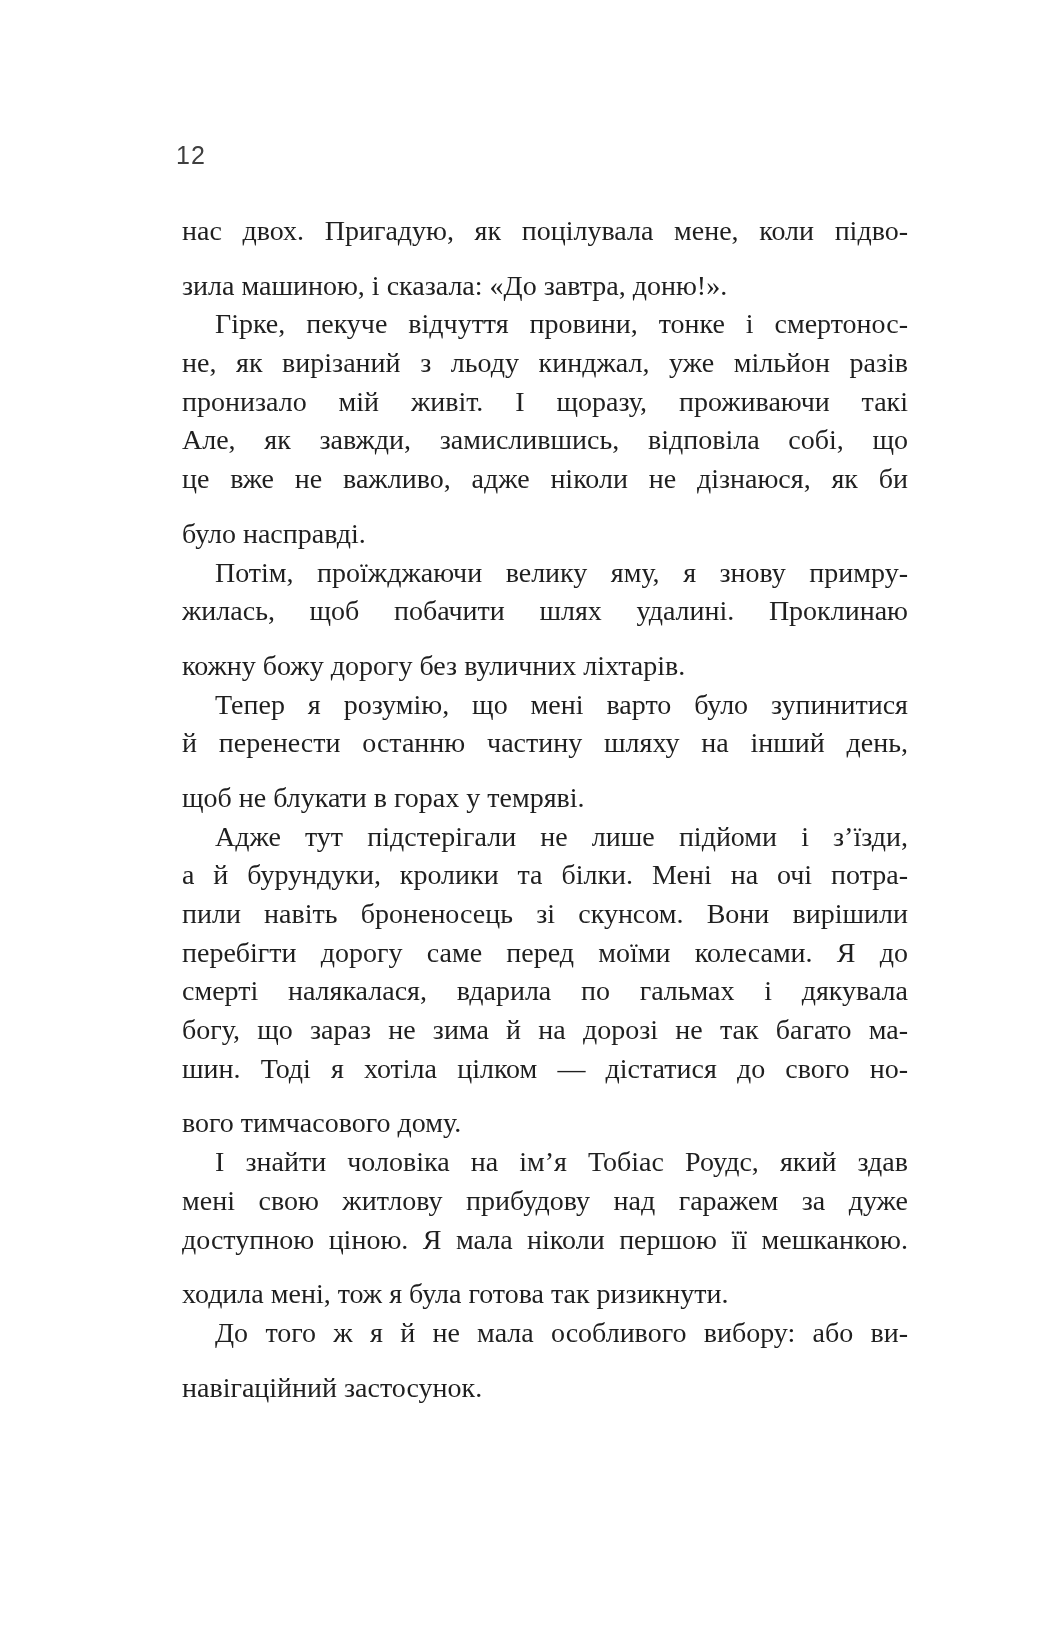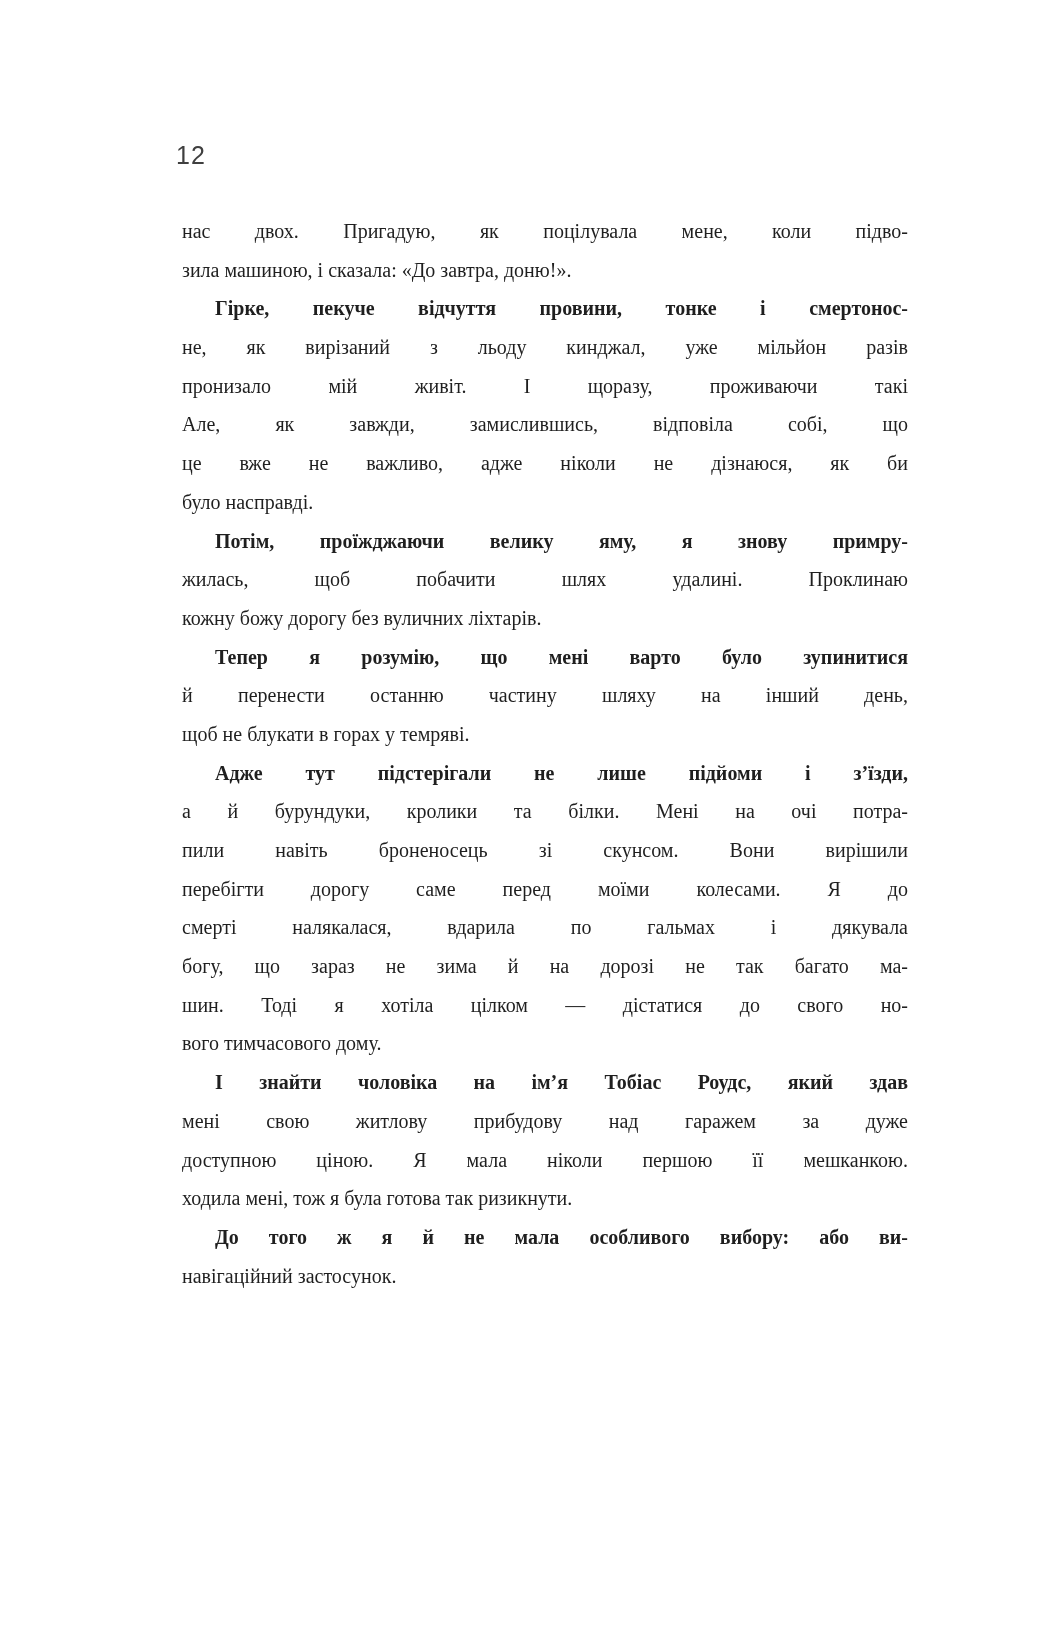--- a/index.html
+++ b/index.html
@@ -27,32 +27,32 @@
     color: var(--pagenum-color);
   }
   .text-block {
     position: absolute;
     left: 182px;
     top: 212px;
     width: 726px;
   }
   .line {
     font-family: "Liberation Serif", "DejaVu Serif", serif;
-    font-size: 20px;
+    font-size: 28px;
     line-height: 38.7px;
     height: 38.7px;
     color: var(--text-color);
     text-align: justify;
     text-align-last: justify;
     overflow: hidden;
     white-space: normal;
     hyphens: none;
   }
-  .line.indent { text-indent: 33px; font-weight: bold; }
-  .line.last { text-align-last: left; }
+  .line.indent { text-indent: 33px; }
+  .line.last { text-align-last: left; margin-top: 16px; }
 </style>
 </head>
 <body>
 
 <div class="page">
   <div class="page-number">12</div>
   <div class="text-block">
       <div class="line">нас двох. Пригадую, як поцілувала мене, коли підво-</div>
       <div class="line last">зила машиною, і сказала: «До завтра, доню!».</div>
       <div class="line indent">Гірке, пекуче відчуття провини, тонке і смертонос-</div>

